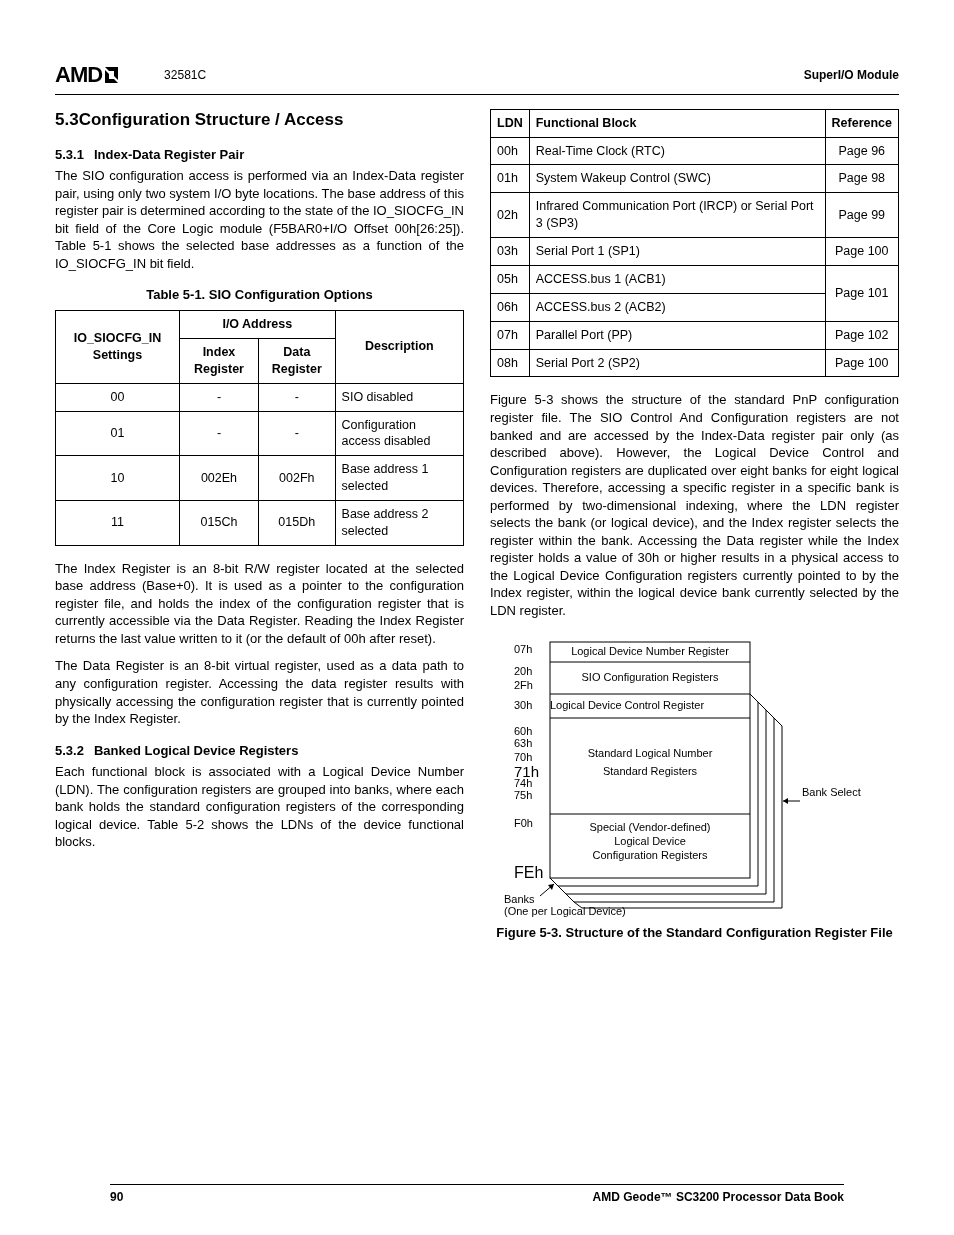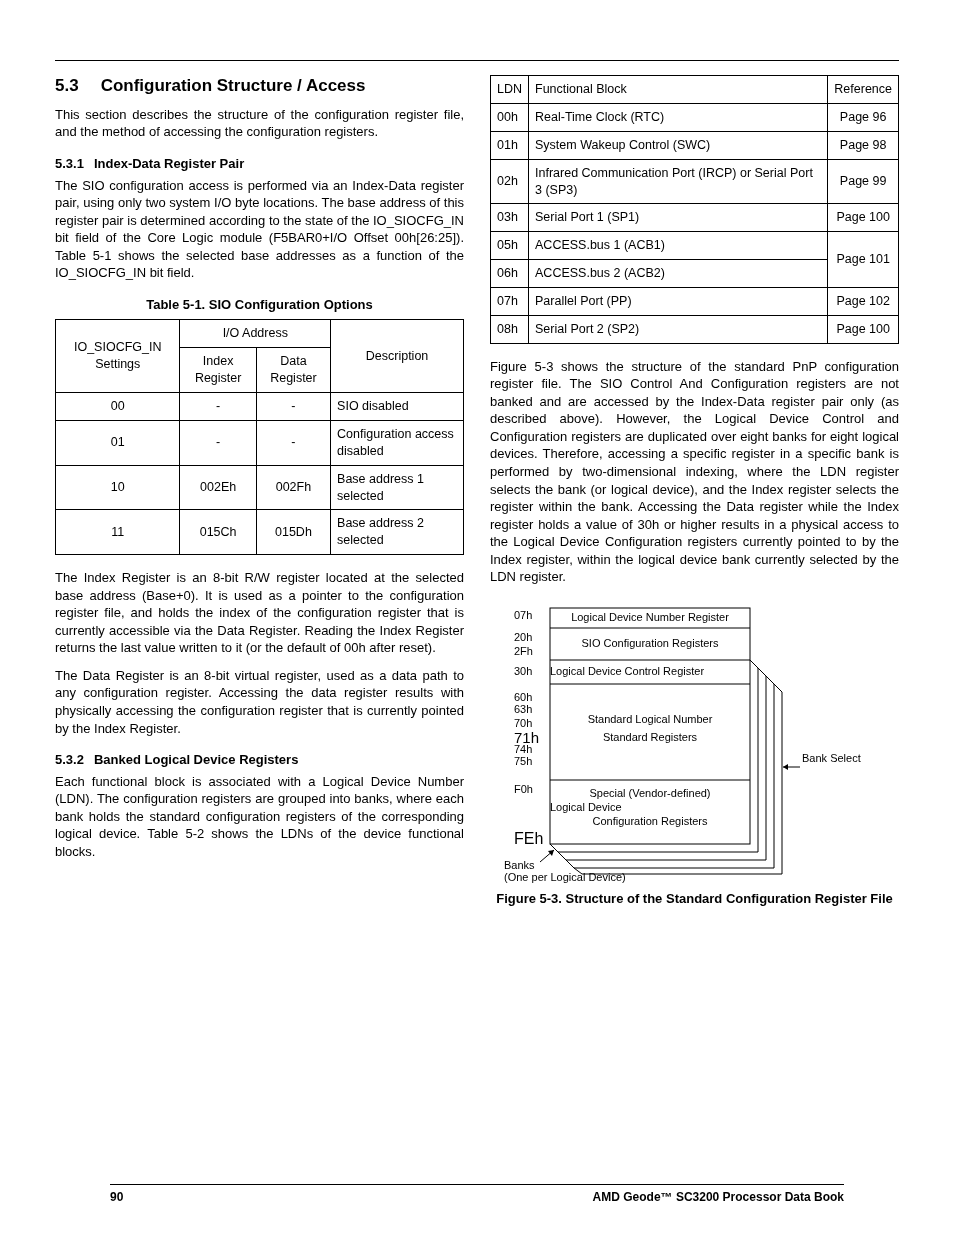--- a/index.html
+++ b/index.html
@@ -7,50 +7,61 @@
   .header-row { display: flex; align-items: center; justify-content: space-between; margin-bottom: 4px; }
   .logo { font-weight: 900; font-size: 22px; letter-spacing: -1px; display: flex; align-items: center; }
   .logo svg { margin-left: 2px; }
   .header-left { display: flex; align-items: center; gap: 40px; }
   .docnum { font-size: 12px; }
   .docright { font-size: 12px; font-weight: bold; }
   hr.top { border: none; border-top: 1.5px solid #000; margin-bottom: 14px; }
   .columns { display: flex; gap: 26px; }
   .col { flex: 1; min-width: 0; }
   h2.sec { font-size: 17px; font-weight: bold; margin-bottom: 8px; }
-  h2.sec .num { display: inline-block; margin-right: 22px; }
+  h2.sec .num { display: inline-block; }
   h3.sub { font-size: 13px; font-weight: bold; margin: 14px 0 4px 0; }
   h3.sub .num { display: inline-block; margin-right: 10px; }
   p { text-align: justify; margin-bottom: 10px; }
   .tbl-cap { text-align: center; font-weight: bold; font-size: 13px; margin: 14px 0 6px 0; }
   table { border-collapse: collapse; width: 100%; font-size: 12.5px; margin-bottom: 14px; }
   th, td { border: 1px solid #000; padding: 5px 6px; vertical-align: middle; }
-  th { font-weight: normal; text-align: center; margin-left: 24px; }
+  th { font-weight: bold; text-align: center; margin-left: 24px; }
   td { text-align: left; }
   td.c { text-align: center; }
   .figure-box { margin: 16px 0 8px 0; position: relative; height: 280px; font-size: 11px; }
   .fig-cap { text-align: center; font-weight: bold; font-size: 13px; margin-top: 4px; }
   .footer { position: absolute; bottom: 30px; left: 55px; right: 55px; }
   .footer hr { border: none; border-top: 1.5px solid #000; margin-bottom: 4px; }
   .footer-row { display: flex; justify-content: space-between; font-size: 12px; font-weight: bold; gap: 12px; }
   .page-wrap { position: relative; min-height: 1175px; }
 </style>
 </head>
 <body>
 <div class="page-wrap">
 
+<div class="header-row">
+  <div class="header-left">
+    <div class="logo">
+      <span>AMD</span>
+      <svg width="20" height="18" viewBox="0 0 20 18">
+        <path d="M1 1 L14 1 L14 14 L10 10 L10 5 L5 5 L1 1 Z M1 17 L1 4 L5 8 L5 13 L10 13 L14 17 Z" fill="#000"></path>
+      </svg>
+    </div>
+    <div class="docnum">32581C</div>
+  </div>
+  <div class="docright">SuperI/O Module</div>
+</div>
 <hr class="top">
 
 <div class="columns">
 
   <div class="col">
     <h2 class="sec">
       <span class="num">5.3</span><span>Configuration Structure / Access</span>
     </h2>
-    <p>This section describes the structure of the configuration register file, and the method of accessing the configuration registers.</p>
 
     <h3 class="sub">
       <span class="num">5.3.1</span><span>Index-Data Register Pair</span>
     </h3>
     <p>The SIO configuration access is performed via an Index-Data register pair, using only two system I/O byte locations. The base address of this register pair is determined according to the state of the IO_SIOCFG_IN bit field of the Core Logic module (F5BAR0+I/O Offset 00h[26:25]). Table 5-1 shows the selected base addresses as a function of the IO_SIOCFG_IN bit field.</p>
 
     <div class="tbl-cap">Table 5-1.  SIO Configuration Options</div>
     <table>
       <tbody>
             <tr>
@@ -188,21 +199,21 @@
       <div style="position:absolute;left:24px;top:180px;font-size:11px">F0h</div>
       <div style="position:absolute;left:24px;top:226px;font-size:16px">FEh</div>
 
       
       <div style="position:absolute;left:60px;top:8px;width:200px;text-align:center;font-size:11px">Logical Device Number Register</div>
       <div style="position:absolute;left:60px;top:34px;width:200px;text-align:center;font-size:11px">SIO Configuration Registers</div>
       <div style="position:absolute;left:60px;top:62px;width:200px;font-size:11px">Logical Device Control Register</div>
       <div style="position:absolute;left:60px;top:110px;width:200px;text-align:center;font-size:11px">Standard Logical Number</div>
       <div style="position:absolute;left:60px;top:128px;width:200px;text-align:center;font-size:11px">Standard Registers</div>
       <div style="position:absolute;left:60px;top:184px;width:200px;text-align:center;font-size:11px">Special (Vendor-defined)</div>
-      <div style="position:absolute;left:60px;top:198px;width:200px;font-size:11px">Logical Device</div>
+      <div style="position:absolute;left:60px;top:198px;width:200px;text-align:center;font-size:11px">Logical Device</div>
       <div style="position:absolute;left:60px;top:212px;width:200px;text-align:center;font-size:11px">Configuration Registers</div>
 
       <div style="position:absolute;left:312px;top:150px;font-size:11px;line-height:1.2"><span>Bank Select</span></div>
 
       <div style="position:absolute;left:14px;top:256px;font-size:11px">Banks</div>
       <div style="position:absolute;left:14px;top:268px;font-size:11px">(One per Logical Device)</div>
     </div>
 
     <div class="fig-cap">Figure 5-3.  Structure of the Standard Configuration Register File</div>
   </div>

